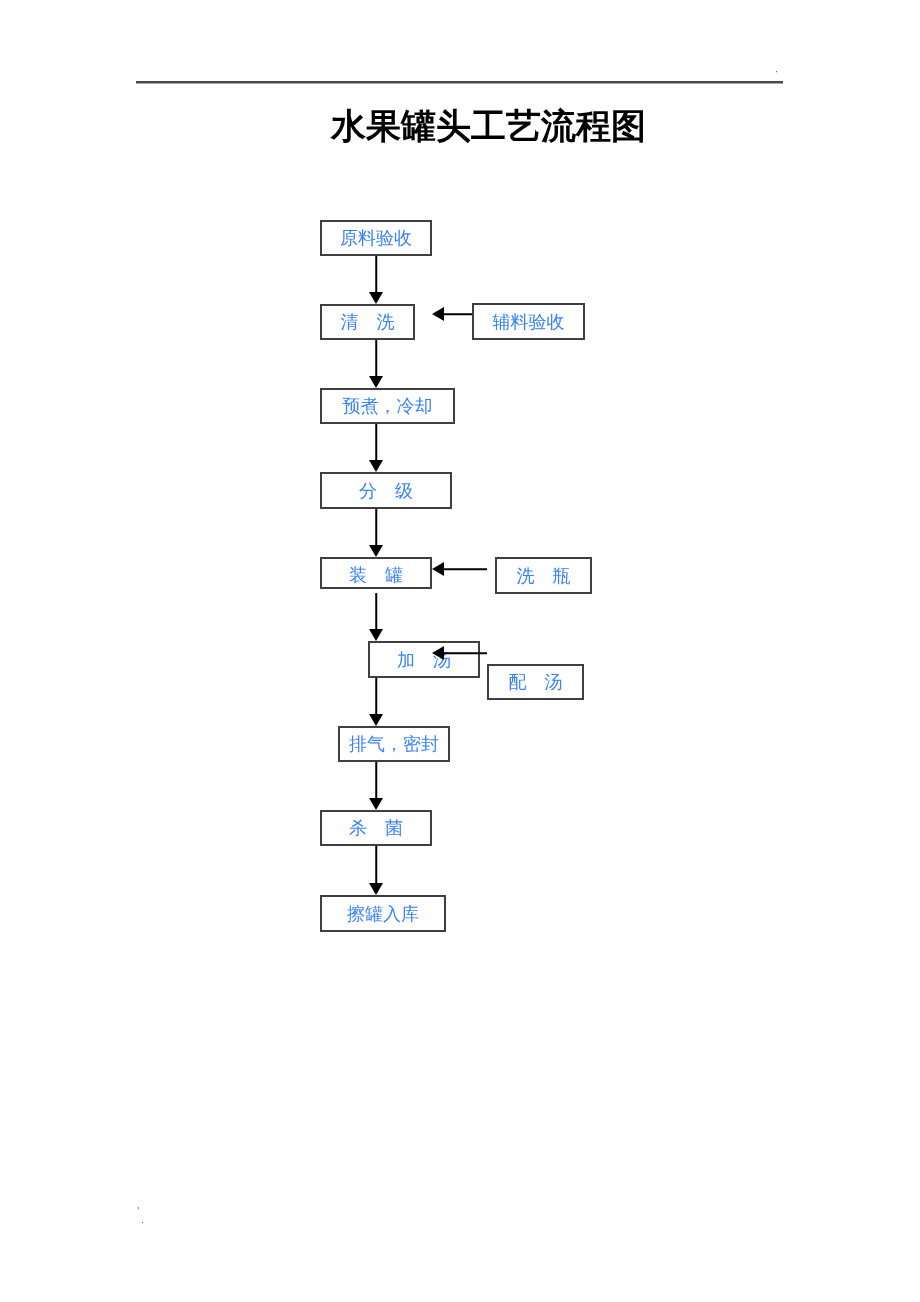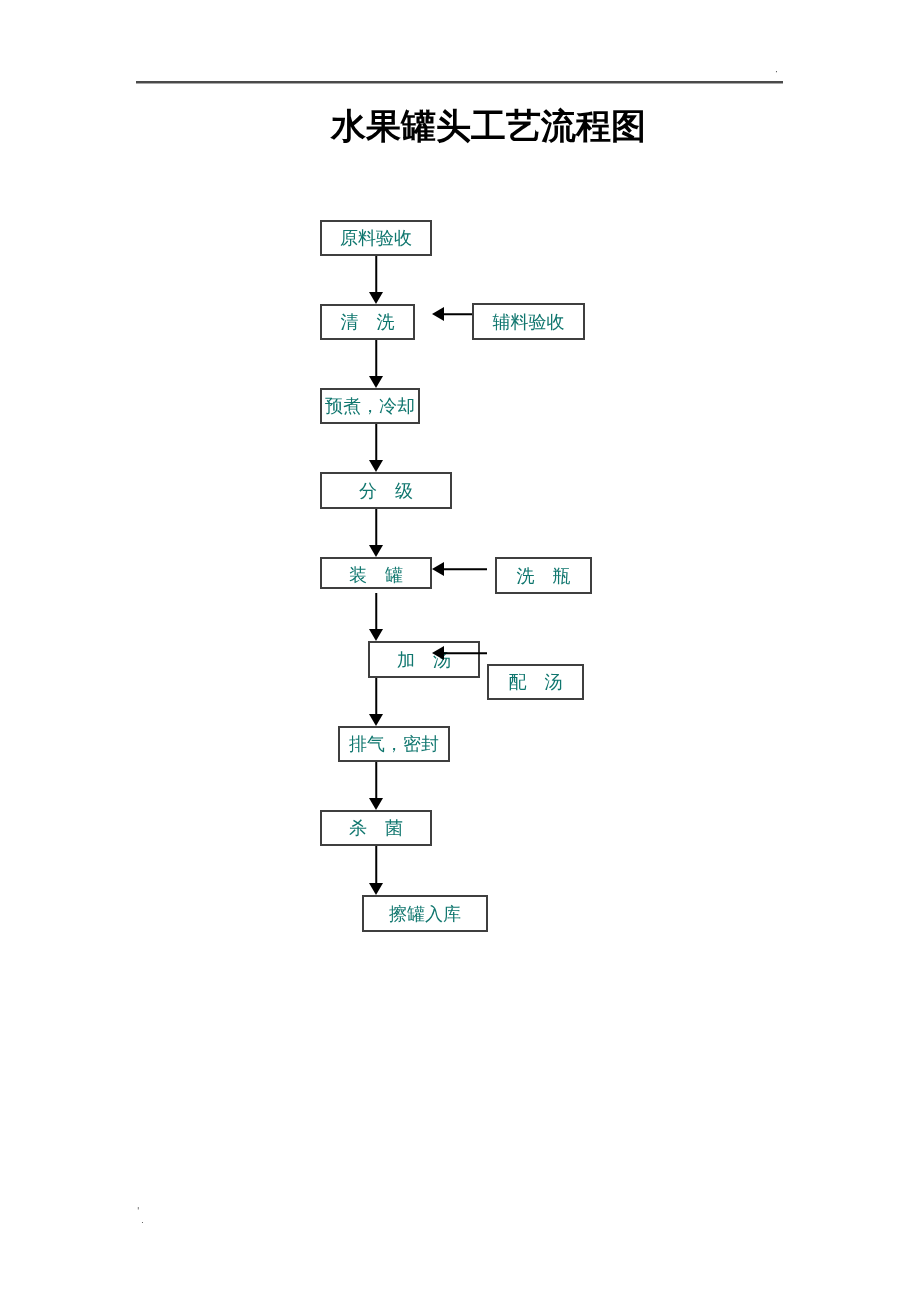--- a/index.html
+++ b/index.html
@@ -18,21 +18,21 @@
   .page-title{
     position:absolute;left:331px;top:103px;
     font-size:35px;font-weight:700;color:#000;letter-spacing:0px;
     white-space:nowrap;
     font-family:Liberation Mono, monospace;
   }
   .fbox{
     position:absolute;box-sizing:border-box;background:#ffffff;
     border:2px solid #3f3f3f;
     display:flex;align-items:center;justify-content:center;
-    font-size:18px;color:#0f766e;white-space:nowrap;
+    font-size:18px;color:#3b82f6;white-space:nowrap;
   }
   .varrow{position:absolute;}
   .varrow .shaft{
     position:absolute;left:50%;top:0;bottom:10px;width:1.5px;
     background:#000;transform:translateX(-50%);
   }
   .varrow .head{
     position:absolute;left:50%;bottom:0;transform:translateX(-50%);
     width:0;height:0;
     border-left:7px solid transparent;border-right:7px solid transparent;
@@ -45,27 +45,27 @@
   }
   .harrow .head{
     position:absolute;left:0;top:50%;transform:translateY(-50%);
     width:0;height:0;
     border-top:7px solid transparent;border-bottom:7px solid transparent;
     border-right:12px solid #000;
   }
   
   #b0{left:320px;top:220px;width:112px;height:36px;}
   #b1{left:320px;top:304px;width:95px;height:36px;}
-  #b2{left:320px;top:388px;width:100px;height:36px;}
+  #b2{left:320px;top:388px;width:135px;height:36px;}
   #b3{left:320px;top:472px;width:132px;height:37px;}
   #b4{left:320px;top:557px;width:112px;height:32px;align-items:flex-end;}
   #b5{left:320px;top:641px;width:112px;height:37px;margin-left:48px;}
   #b6{left:320px;top:726px;width:112px;height:36px;margin-left:18px;}
   #b7{left:320px;top:810px;width:112px;height:36px;}
-  #b8{left:320px;top:895px;width:126px;height:37px;margin-left:42px;}
+  #b8{left:320px;top:895px;width:126px;height:37px;}
   
   #s0{left:472px;top:303px;width:113px;height:37px;}
   #s1{left:487px;top:557px;width:97px;height:37px;margin-left:8px;}
   #s2{left:487px;top:664px;width:97px;height:36px;}
   
   #va0{left:369px;top:256px;width:14px;height:48px;}
   #va1{left:369px;top:340px;width:14px;height:48px;}
   #va2{left:369px;top:424px;width:14px;height:48px;}
   #va3{left:369px;top:509px;width:14px;height:48px;}
   #va4{left:369px;top:593px;width:14px;height:48px;}

